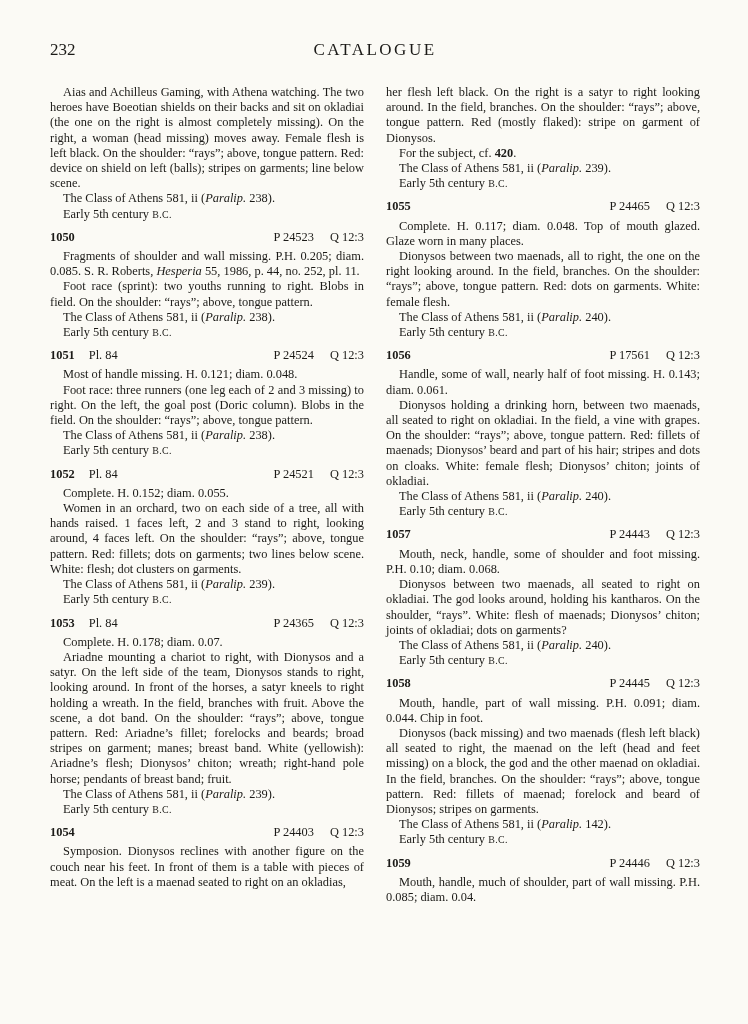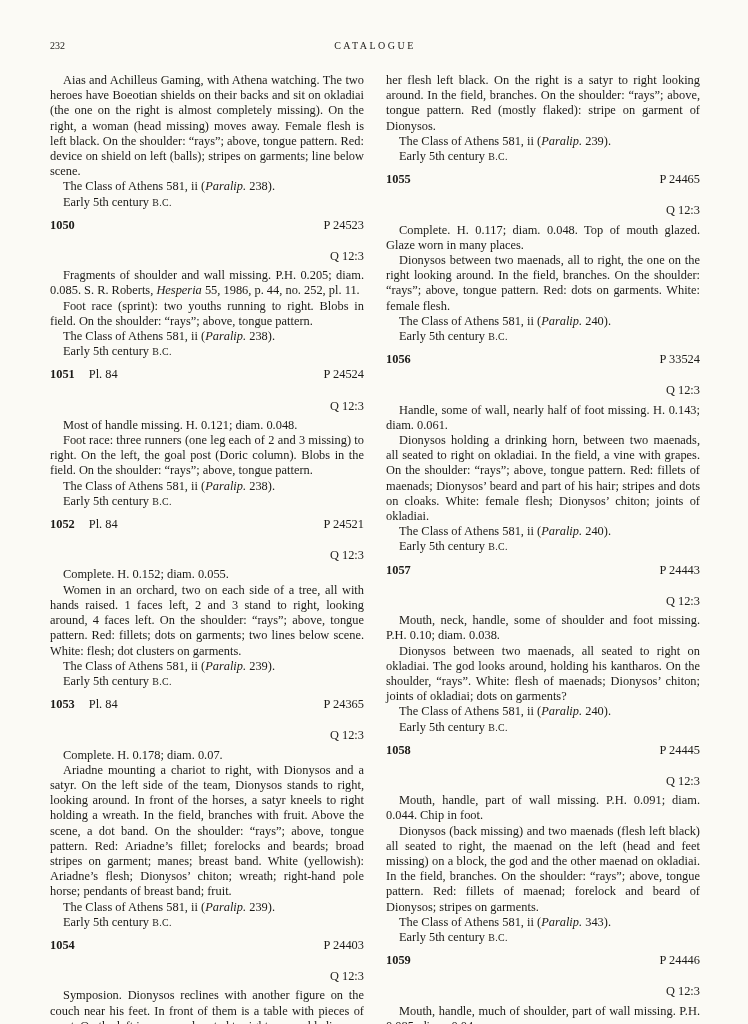--- a/index.html
+++ b/index.html
@@ -14,22 +14,22 @@
   .page {
     width: 748px; height: 1024px;
     padding: 40px 48px 10px 50px;
     overflow: hidden;
     position: relative;
     background: #fbfaf5;
   }
   .page-header {
     position: relative;
     height: 17px;
-    margin-bottom: 16px;
-    font-size: 10px;
+    margin-bottom: 28px;
+    font-size: 17px;
   }
   .page-number { position: absolute; left: 0; top: 0; }
   .page-title {
     position: absolute; left: 0; right: 0; top: 0;
     text-align: center;
     letter-spacing: 2.5px;
   }
   .columns { display: flex; gap: 22px; }
   .column {
     flex: 1 1 0;
@@ -40,21 +40,21 @@
   .para { margin: 0; }
   .indent { text-indent: 13px; }
   .entry-head {
     display: flex;
     align-items: baseline;
     margin: 8px 0 4px 0;
     text-align: right;
   }
   .entry-no { font-weight: bold; }
   .entry-plate:not(:empty) { margin-left: 14px; }
-  .entry-refs { margin-left: auto; display: flex; gap: 16px; flex-direction: column; }
+  .entry-refs { margin-left: auto; display: flex; gap: 16px; }
   .sc { font-size: 0.8em; letter-spacing: 0.04em; }
   i { font-style: italic; }
   b { font-weight: bold; }
 </style>
 </head>
 <body>
 
 <div class="page">
 
   <header class="page-header">
@@ -143,20 +143,21 @@
         </div>
         <p class="para indent">Symposion. Dionysos reclines with another figure on the couch near his feet. In front of them is a table with pieces of meat. On the left is a maenad seated to right on an okladias,</p>
       </section>
 
     </div>
 
     <div class="column">
 
       <section class="block">
         <p class="para">her flesh left black. On the right is a satyr to right looking around. In the field, branches. On the shoulder: “rays”; above, tongue pattern. Red (mostly flaked): stripe on garment of Dionysos.</p>
+        <p class="para indent"><span>For the subject, cf. </span><b>420</b><span>.</span></p>
         <p class="para indent"><span>The Class of Athens 581, ii (</span><i>Paralip.</i><span> 239).</span></p>
         <p class="para indent"><span>Early 5th century </span><span class="sc">B.C.</span></p>
       </section>
 
       <section class="block">
         <div class="entry-head">
           <span class="entry-no">1055</span>
           <span class="entry-plate"></span>
           <span class="entry-refs">
               <span>P 24465</span>
@@ -167,57 +168,57 @@
         <p class="para indent">Dionysos between two maenads, all to right, the one on the right looking around. In the field, branches. On the shoulder: “rays”; above, tongue pattern. Red: dots on garments. White: female flesh.</p>
         <p class="para indent"><span>The Class of Athens 581, ii (</span><i>Paralip.</i><span> 240).</span></p>
         <p class="para indent"><span>Early 5th century </span><span class="sc">B.C.</span></p>
       </section>
 
       <section class="block">
         <div class="entry-head">
           <span class="entry-no">1056</span>
           <span class="entry-plate"></span>
           <span class="entry-refs">
-              <span>P 33524</span>
+              <span>P 17561</span>
               <span>Q 12:3</span>
             </span>
         </div>
         <p class="para indent">Handle, some of wall, nearly half of foot missing. H. 0.143; diam. 0.061.</p>
         <p class="para indent">Dionysos holding a drinking horn, between two maenads, all seated to right on okladiai. In the field, a vine with grapes. On the shoulder: “rays”; above, tongue pattern. Red: fillets of maenads; Dionysos’ beard and part of his hair; stripes and dots on cloaks. White: female flesh; Dionysos’ chiton; joints of okladiai.</p>
         <p class="para indent"><span>The Class of Athens 581, ii (</span><i>Paralip.</i><span> 240).</span></p>
         <p class="para indent"><span>Early 5th century </span><span class="sc">B.C.</span></p>
       </section>
 
       <section class="block">
         <div class="entry-head">
           <span class="entry-no">1057</span>
           <span class="entry-plate"></span>
           <span class="entry-refs">
               <span>P 24443</span>
               <span>Q 12:3</span>
             </span>
         </div>
-        <p class="para indent">Mouth, neck, handle, some of shoulder and foot missing. P.H. 0.10; diam. 0.038.</p>
+        <p class="para indent">Mouth, neck, handle, some of shoulder and foot missing. P.H. 0.10; diam. 0.068.</p>
         <p class="para indent">Dionysos between two maenads, all seated to right on okladiai. The god looks around, holding his kantharos. On the shoulder, “rays”. White: flesh of maenads; Dionysos’ chiton; joints of okladiai; dots on garments?</p>
         <p class="para indent"><span>The Class of Athens 581, ii (</span><i>Paralip.</i><span> 240).</span></p>
         <p class="para indent"><span>Early 5th century </span><span class="sc">B.C.</span></p>
       </section>
 
       <section class="block">
         <div class="entry-head">
           <span class="entry-no">1058</span>
           <span class="entry-plate"></span>
           <span class="entry-refs">
               <span>P 24445</span>
               <span>Q 12:3</span>
             </span>
         </div>
         <p class="para indent">Mouth, handle, part of wall missing. P.H. 0.091; diam. 0.044. Chip in foot.</p>
         <p class="para indent">Dionysos (back missing) and two maenads (flesh left black) all seated to right, the maenad on the left (head and feet missing) on a block, the god and the other maenad on okladiai. In the field, branches. On the shoulder: “rays”; above, tongue pattern. Red: fillets of maenad; forelock and beard of Dionysos; stripes on garments.</p>
-        <p class="para indent"><span>The Class of Athens 581, ii (</span><i>Paralip.</i><span> 343).</span></p>
+        <p class="para indent"><span>The Class of Athens 581, ii (</span><i>Paralip.</i><span> 142).</span></p>
         <p class="para indent"><span>Early 5th century </span><span class="sc">B.C.</span></p>
       </section>
 
       <section class="block">
         <div class="entry-head">
           <span class="entry-no">1059</span>
           <span class="entry-plate"></span>
           <span class="entry-refs">
               <span>P 24446</span>
               <span>Q 12:3</span>

